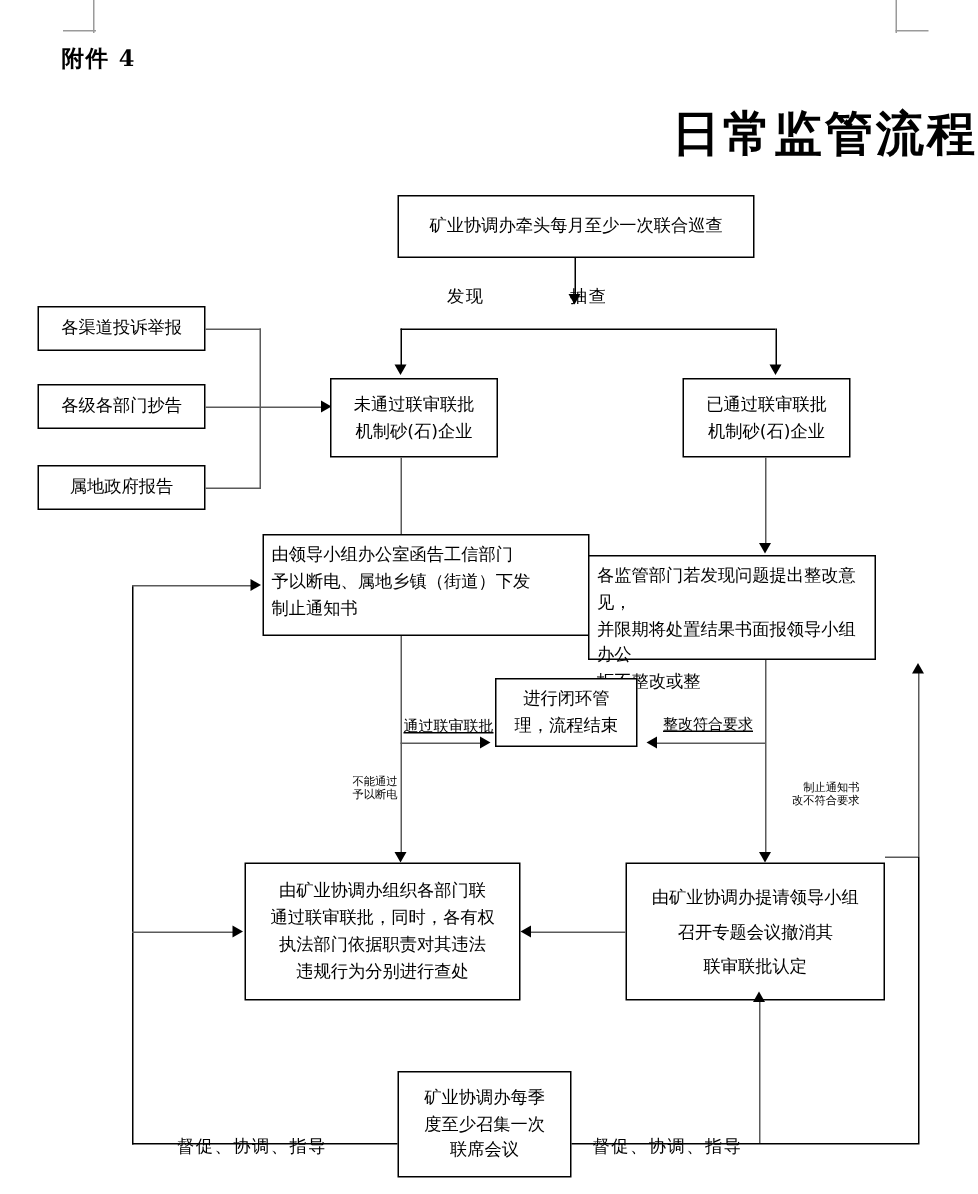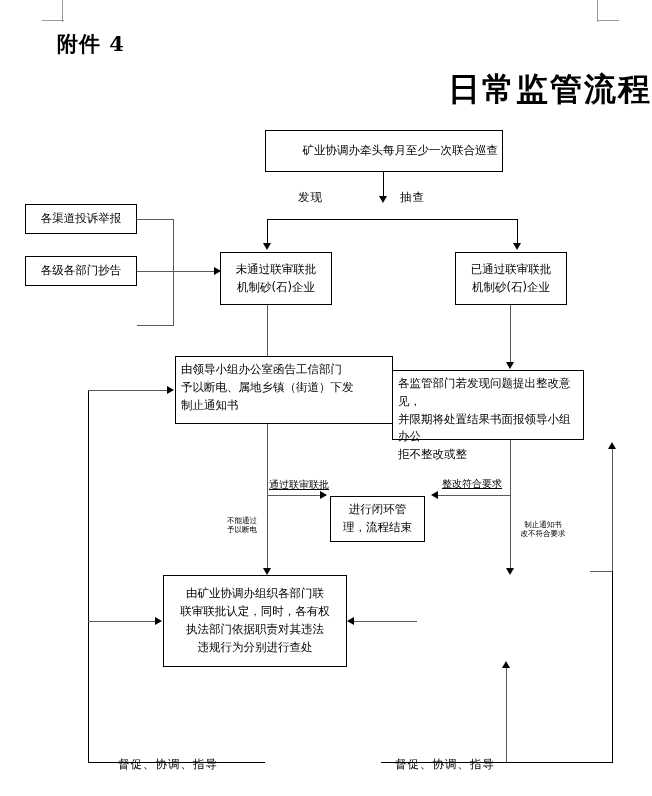--- a/index.html
+++ b/index.html
@@ -19,23 +19,23 @@
   .crop i{position:absolute;background:#9a9a9a;display:block;}
   .crop.tl{left:42px;top:0px;width:22px;height:22px;}
   .crop.tl i.v{left:20px;top:0;width:1px;height:22px;}
   .crop.tl i.h{left:0px;top:20px;width:22px;height:1px;}
   .crop.tr{left:596px;top:0px;width:22px;height:22px;}
   .crop.tr i.v{left:1px;top:0;width:1px;height:22px;}
   .crop.tr i.h{left:1px;top:20px;width:22px;height:1px;}
 
   
   .attach{
-    position:absolute;left:57px;top:30px;
+    position:absolute;left:41px;top:30px;
     font-family:"DejaVu Serif","Liberation Serif",serif;
-    font-size:21px;font-weight:bold;letter-spacing:1px;
+    font-size:15px;font-weight:bold;letter-spacing:1px;
   }
   .title{
     position:absolute;left:0;top:68px;width:652px;
     text-align:right;
     font-family:"DejaVu Serif","Liberation Serif",serif;
     font-size:32px;font-weight:bold;letter-spacing:2px;
   }
 
   
   .box{
@@ -67,63 +67,66 @@
 
   
   .lbl{
     position:absolute;
     font-size:11px;
     line-height:1.3;
     white-space:nowrap;
     background:transparent;
   }
   .lbl.sm{font-size:10px;line-height:1.25;letter-spacing:0px;text-decoration:underline;}
-  .lbl.sm2{font-size:7.5px;line-height:1.25;white-space:normal;width:46px;text-align:center;}
+  .lbl.sm2{font-size:7.5px;line-height:1.25;white-space:normal;width:46px;text-align:right;}
   .lbl.big{font-size:11.5px;letter-spacing:1px;}
 </style>
 </head>
 <body>
 
 <div id="page">
 
   <div class="crop tl">
       <i class="v"></i>
       <i class="h"></i>
     </div>
   <div class="crop tr">
       <i class="v"></i>
       <i class="h"></i>
     </div>
 
   <div class="attach">附件 4</div>
   <div class="title">日常监管流程</div>
 
-  <div class="box" style="left:265px;top:130px;width:238px;height:42px;text-align:right;">
+  <div class="box" style="left:265px;top:130px;width:238px;height:42px;">
     <span class="t">矿业协调办牵头每月至少一次联合巡查</span>
   </div>
 
   <div class="ln v" style="left:383px;top:172px;height:26px;"></div>
   <div class="arrow down" style="left:379px;top:196px;"></div>
 
   <div class="ln h" style="left:267px;top:219px;width:250px;"></div>
 
   <div class="ln v" style="left:267px;top:219px;height:25px;"></div>
   <div class="arrow down" style="left:263px;top:243px;"></div>
 
   <div class="ln v" style="left:517px;top:219px;height:25px;"></div>
   <div class="arrow down" style="left:513px;top:243px;"></div>
 
   <div class="lbl big" style="left:298px;top:190px;">发现</div>
-  <div class="lbl big" style="left:400px;top:190px;">抽查</div>
+  <div class="lbl big" style="left:380px;top:190px;">抽查</div>
 
   <div class="box" style="left:25px;top:204px;width:112px;height:30px;">
     <span class="t">各渠道投诉举报</span>
   </div>
   <div class="box" style="left:25px;top:256px;width:112px;height:30px;">
     <span class="t">各级各部门抄告</span>
+  </div>
+  <div class="box" style="left:25px;top:310px;width:112px;height:30px;">
+    <span class="t">属地政府报告</span>
   </div>
 
   <div class="ln h grey" style="left:137px;top:219px;width:37px;"></div>
   <div class="ln h grey" style="left:137px;top:325px;width:37px;"></div>
   <div class="ln v grey" style="left:173px;top:219px;height:107px;"></div>
   <div class="ln h grey" style="left:137px;top:271px;width:79px;"></div>
   <div class="arrow right" style="left:214px;top:267px;"></div>
 
   <div class="box" style="left:220px;top:252px;width:112px;height:53px;">
     <span class="t">
@@ -152,21 +155,21 @@
   </div>
 
   <div class="box left-align" style="left:392px;top:370px;width:192px;height:70px;">
     <span class="t">
       <span>各监管部门若发现问题提出整改意见，</span><br>
       <span>并限期将处置结果书面报领导小组办公</span><br>
       <span>拒不整改或整</span>
     </span>
   </div>
 
-  <div class="box" style="left:330px;top:496px;width:95px;height:46px;">
+  <div class="box" style="left:330px;top:452px;width:95px;height:46px;">
     <span class="t">
       <span>进行闭环管</span><br>
       <span>理，流程结束</span>
     </span>
   </div>
 
   <div class="ln v grey" style="left:267px;top:424px;height:147px;"></div>
   <div class="arrow down" style="left:263px;top:568px;"></div>
   <div class="ln h grey" style="left:267px;top:495px;width:55px;"></div>
   <div class="arrow right" style="left:320px;top:491px;"></div>
@@ -182,34 +185,48 @@
   <div class="arrow left" style="left:431px;top:491px;"></div>
   <div class="lbl sm" style="left:442px;top:478px;">整改符合要求</div>
   <div class="lbl sm2" style="left:513px;top:520px;width:60px;">
     <span>制止通知书</span><br>
     <span>改不符合要求</span>
   </div>
 
   <div class="box" style="left:163px;top:575px;width:184px;height:92px;">
     <span class="t">
       <span>由矿业协调办组织各部门联</span><br>
-      <span>联审联批认定，同时，各有权</span><br>
+      <span>通过联审联批，同时，各有权</span><br>
       <span>执法部门依据职责对其违法</span><br>
       <span>违规行为分别进行查处</span>
     </span>
   </div>
 
+  <div class="box" style="left:417px;top:575px;width:173px;height:92px;">
+    <span class="t" style="line-height:2.0;">
+      <span>由矿业协调办提请领导小组</span><br>
+      <span>召开专题会议撤消其</span><br>
+      <span>联审联批认定</span>
+    </span>
+  </div>
 
   <div class="ln h grey" style="left:353px;top:621px;width:64px;"></div>
   <div class="arrow left" style="left:347px;top:617px;"></div>
 
   <div class="ln v grey" style="left:612px;top:448px;height:123px;"></div>
   <div class="arrow up" style="left:608px;top:442px;"></div>
   <div class="ln h grey" style="left:590px;top:571px;width:22px;"></div>
 
+  <div class="box" style="left:265px;top:714px;width:116px;height:71px;">
+    <span class="t">
+      <span>矿业协调办每季</span><br>
+      <span>度至少召集一次</span><br>
+      <span>联席会议</span>
+    </span>
+  </div>
 
   <div class="ln h" style="left:88px;top:762px;width:177px;"></div>
   <div class="ln v" style="left:88px;top:390px;height:373px;"></div>
   <div class="ln h grey" style="left:88px;top:390px;width:81px;"></div>
   <div class="arrow right" style="left:167px;top:386px;"></div>
 
   <div class="ln h grey" style="left:88px;top:621px;width:69px;"></div>
   <div class="arrow right" style="left:155px;top:617px;"></div>
 
   <div class="lbl big" style="left:118px;top:757px;">督促、协调、指导</div>

